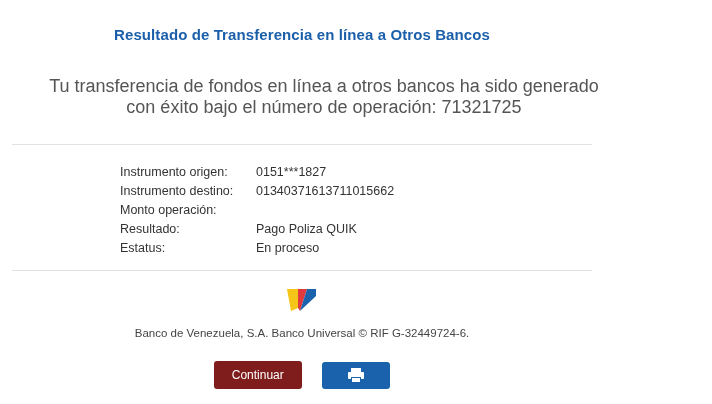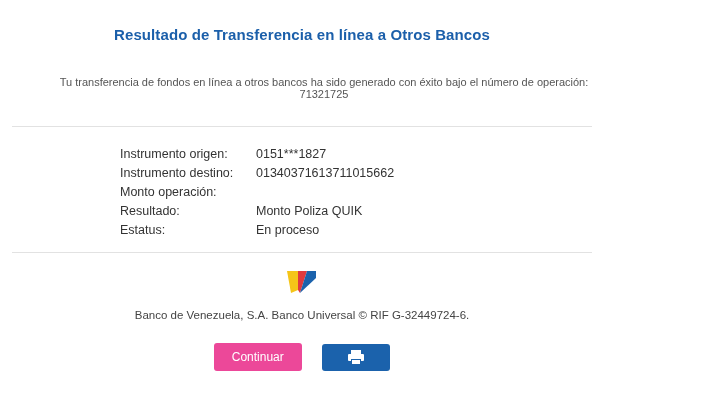--- a/index.html
+++ b/index.html
@@ -24,21 +24,21 @@
     text-align: center;
     color: #1b5faa;
     font-size: 15px;
     font-weight: bold;
     padding-top: 26px;
     letter-spacing: 0.1px;
   }
   .message {
     text-align: center;
     color: #555555;
-    font-size: 11px;
+    font-size: 18px;
     padding-top: 33px;
     padding-bottom: 26px;
     padding-left: 44px;
   }
   .divider {
     border-top: 1px solid #e2e2e2;
     margin: 0 12px;
   }
   .details {
     padding: 18px 0 12px 0;
@@ -78,21 +78,21 @@
     padding-top: 22px;
   }
   .btn {
     display: inline-block;
     vertical-align: middle;
     border: none;
     cursor: pointer;
     font-family: "Liberation Sans", sans-serif;
   }
   .btn-continue {
-    background: #ec4899;
+    background: #7f1d1d;
     color: #ffffff;
     font-size: 12px;
     padding: 7px 18px;
     border-radius: 3px;
     min-width: 74px;
   }
   .btn-print {
     background: #1b62ac;
     color: #ffffff;
     padding: 6px 26px;
@@ -147,21 +147,21 @@
     </div>
     <div class="detail-row">
       <div class="detail-label">Instrumento destino:</div>
       <div class="detail-value">01340371613711015662</div>
     </div>
     <div class="detail-row">
       <div class="detail-label">Monto operación:</div>
     </div>
     <div class="detail-row">
       <div class="detail-label">Resultado:</div>
-      <div class="detail-value">Monto Poliza QUIK</div>
+      <div class="detail-value">Pago Poliza QUIK</div>
     </div>
     <div class="detail-row">
       <div class="detail-label">Estatus:</div>
       <div class="detail-value">En proceso</div>
     </div>
   </div>
 
   <div class="divider"></div>
 
   <div class="footer-zone">

